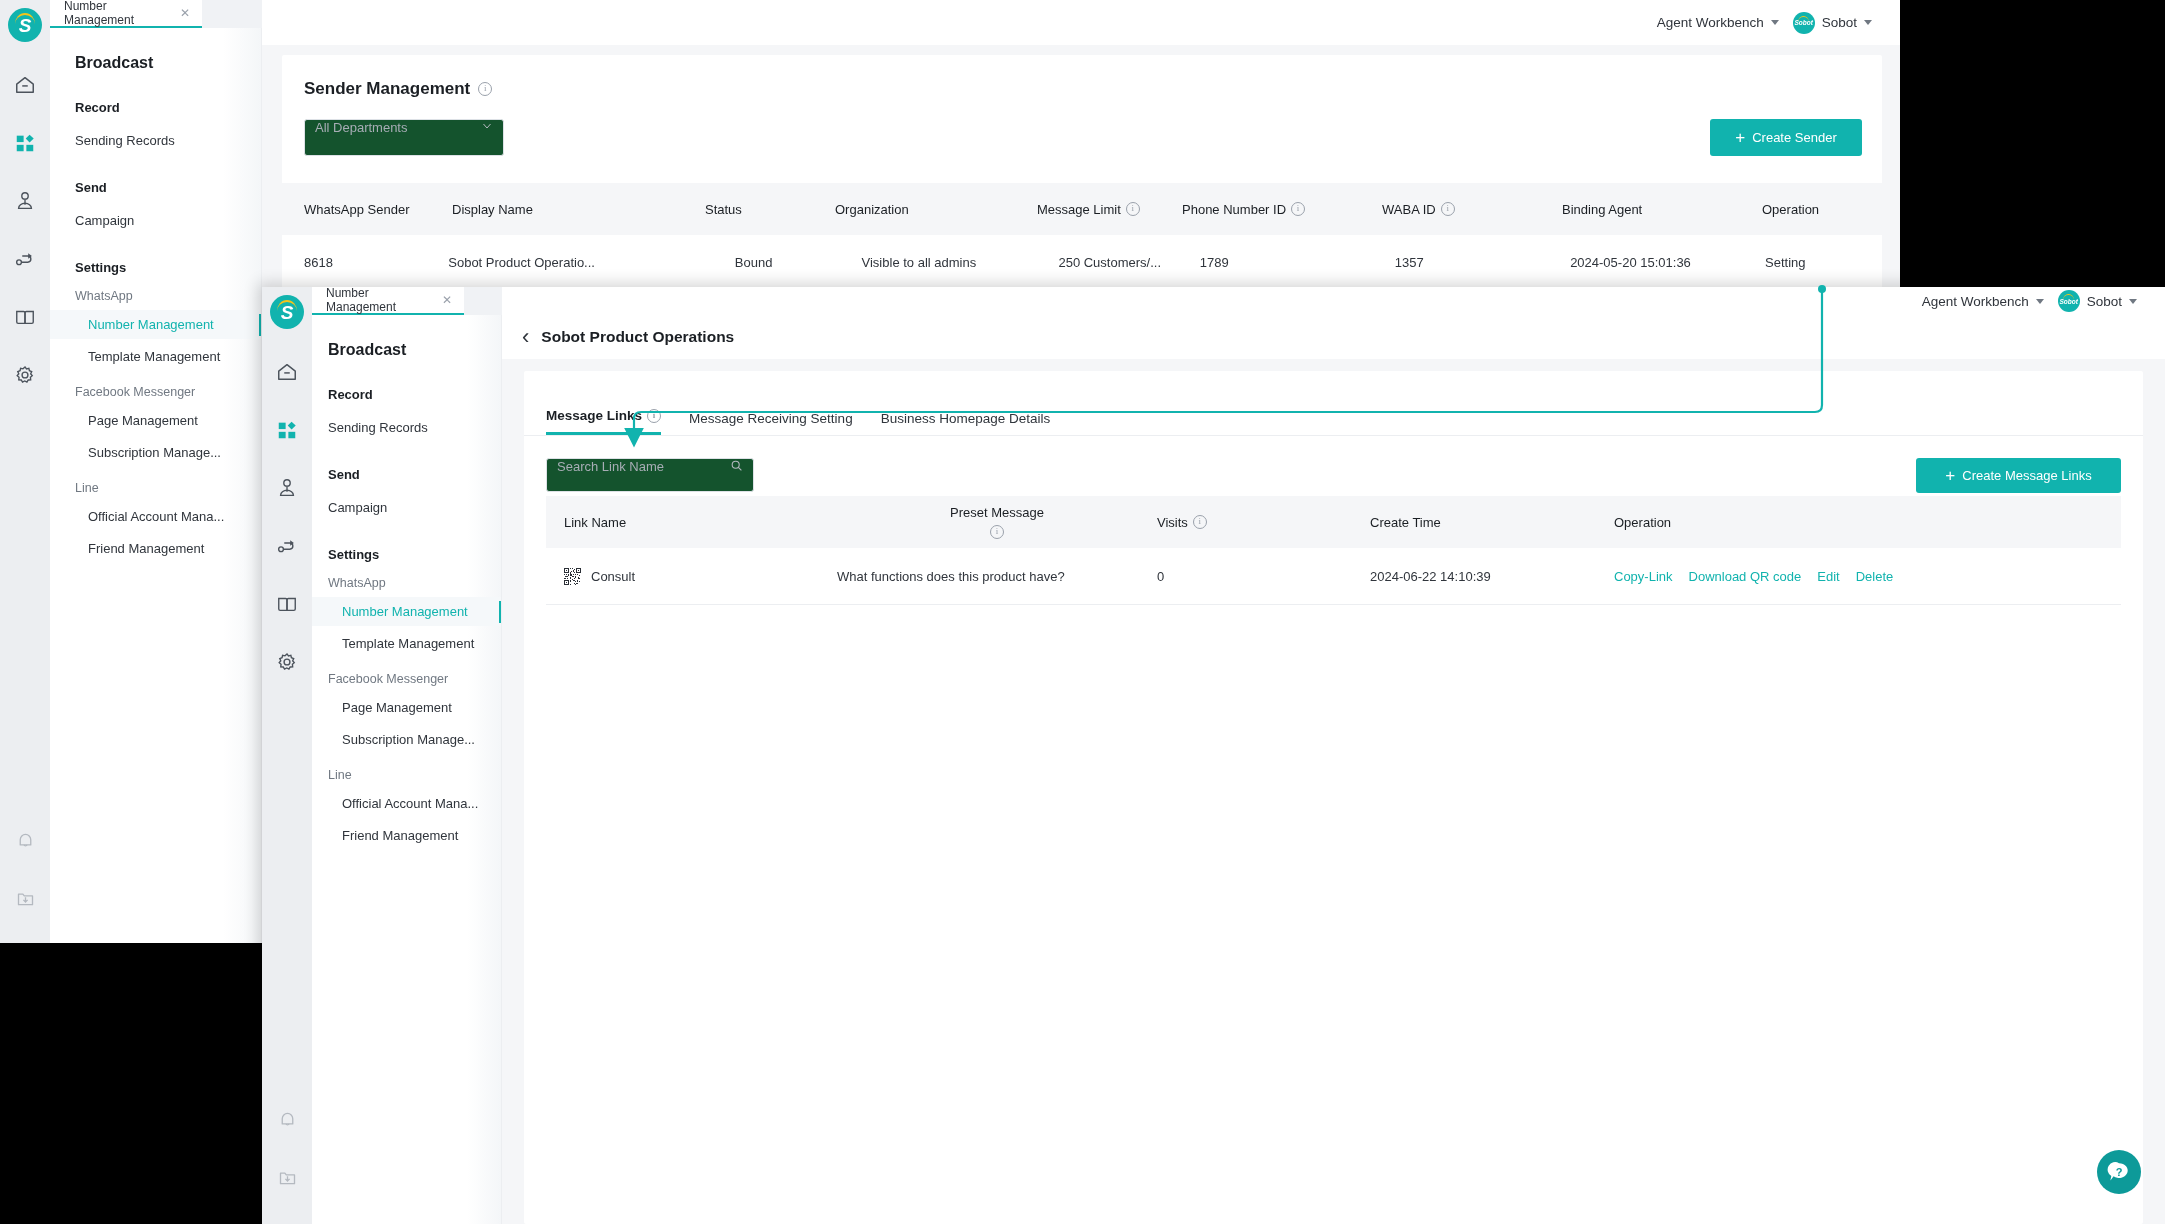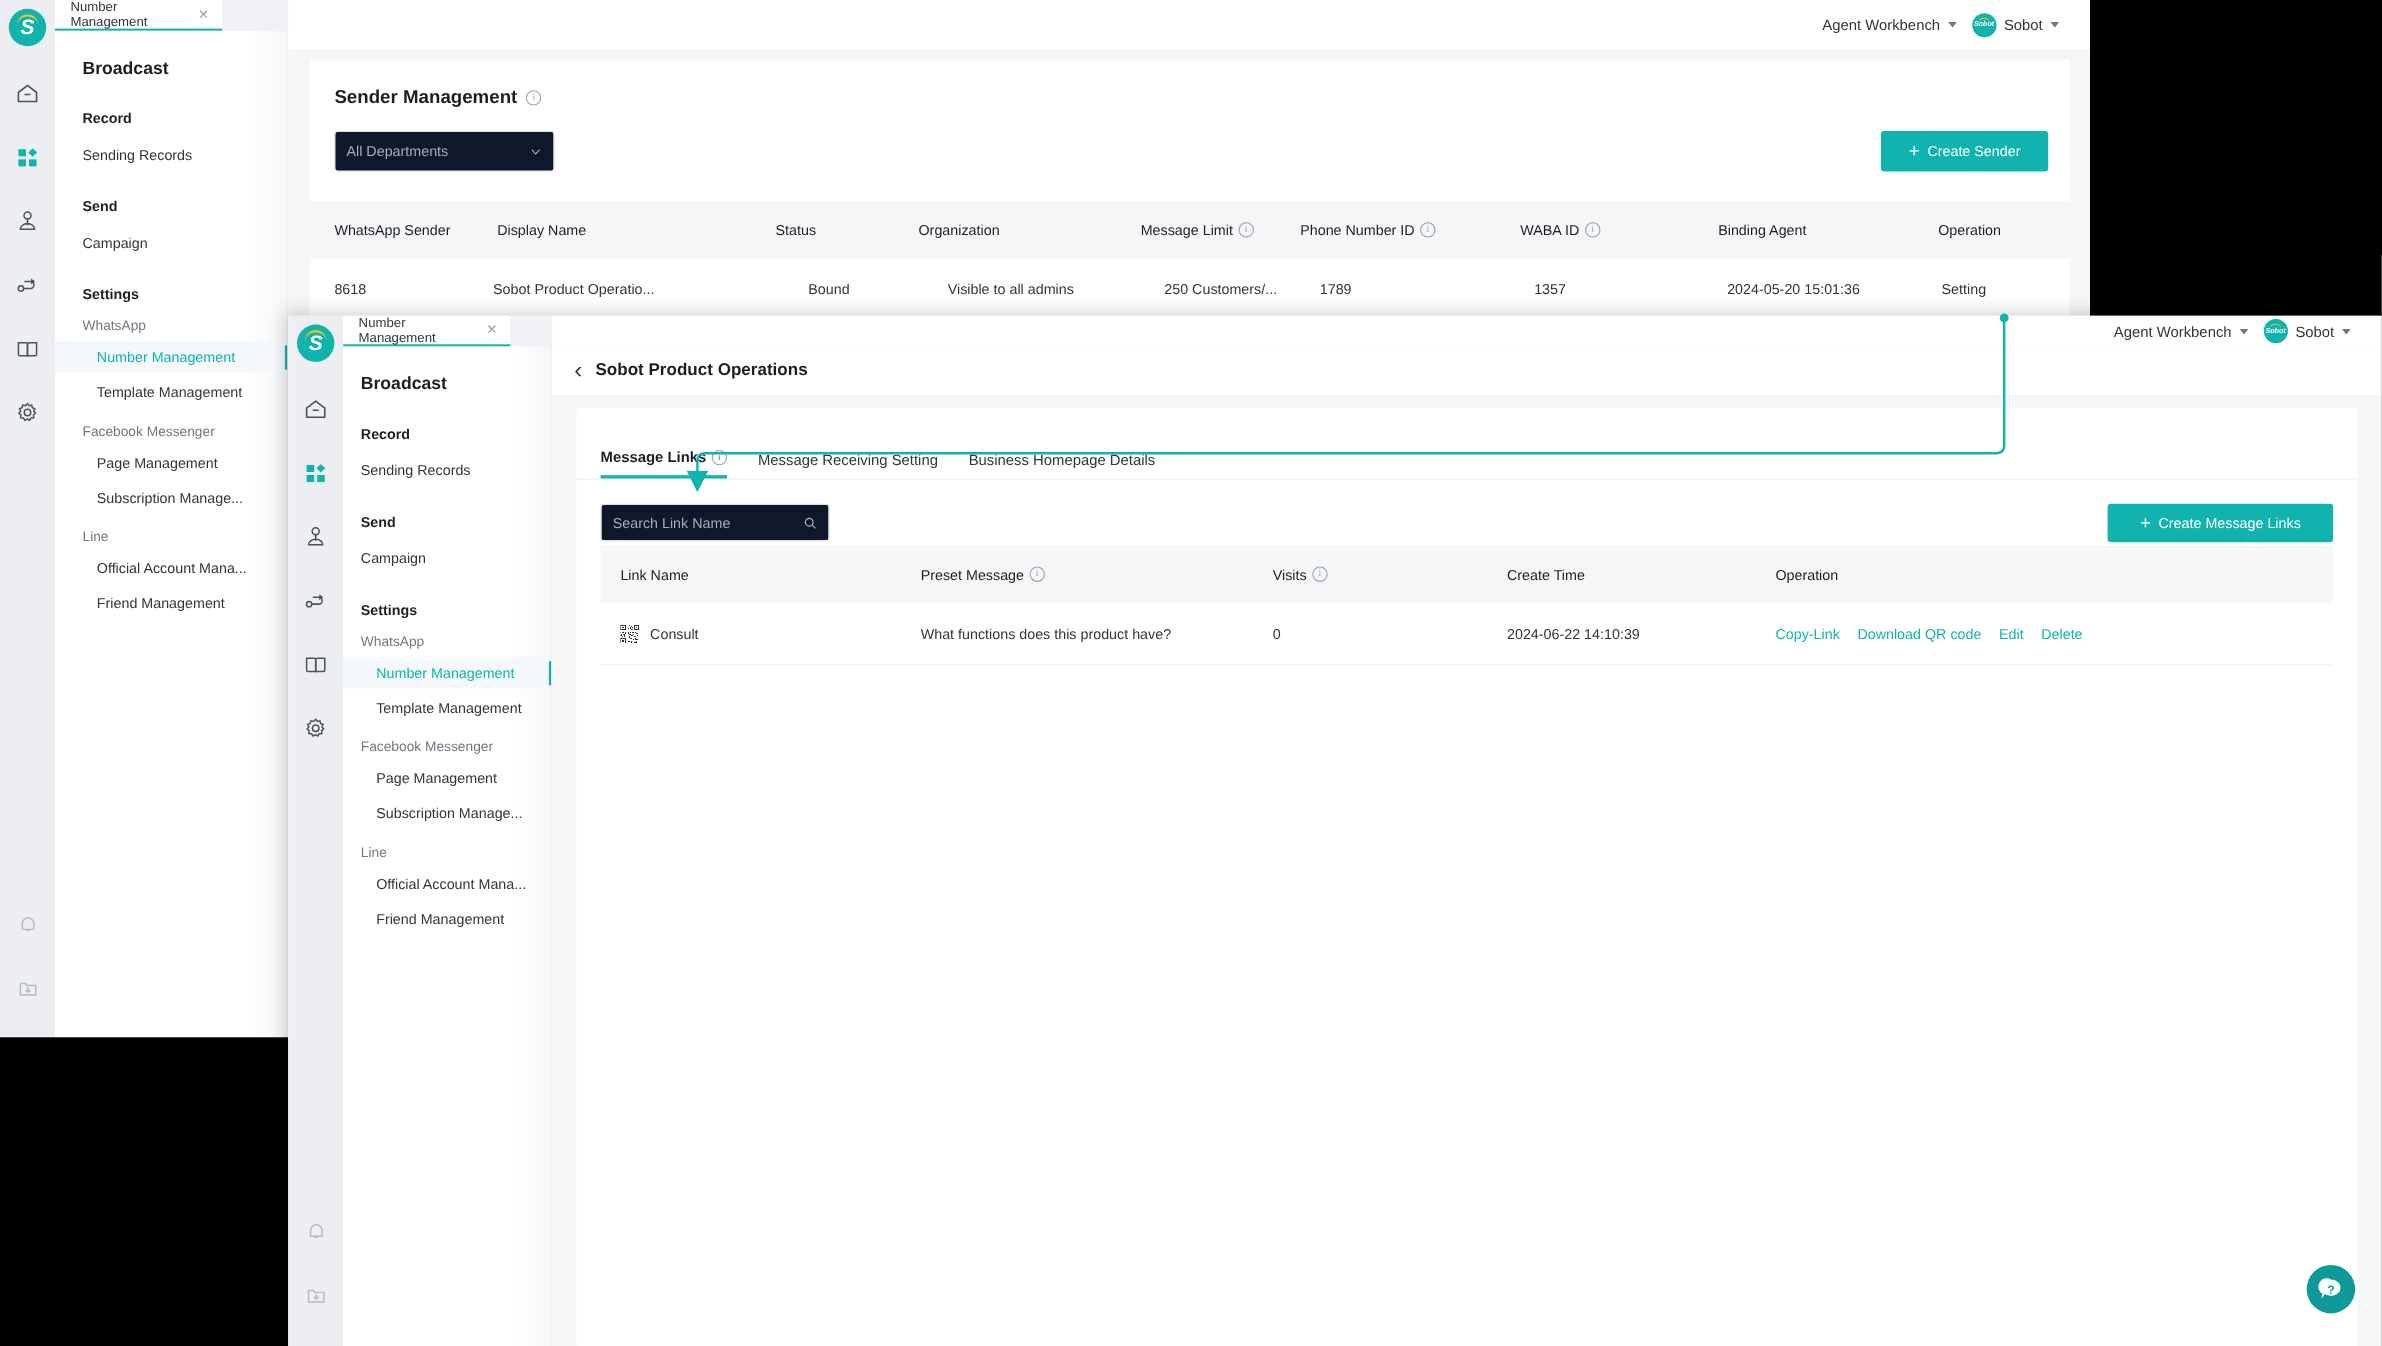--- a/index.html
+++ b/index.html
@@ -43,22 +43,22 @@
   .thead .th{font-size:13px;color:#1b1f24;display:flex;align-items:center;gap:5px;box-sizing:border-box;}
   .trow{display:flex;align-items:center;border-bottom:1px solid #eceef1;}
   .trow .td{font-size:13px;color:#30353c;box-sizing:border-box;}
   .info{display:inline-block;width:12px;height:12px;border:1px solid #9aa1ab;border-radius:50%;
         color:#9aa1ab;font-size:9px;line-height:11px;text-align:center;font-style:normal;
         font-family:"Liberation Serif",serif;flex:none;}
   .lnk{color:#11b3ae;cursor:pointer;font-size:13px;}
   .btn{background:#11b3ae;color:#fff;border:none;border-radius:3px;font-size:13px;
         display:flex;align-items:center;justify-content:center;gap:7px;cursor:pointer;
         font-family:"Liberation Sans",sans-serif;}
-  .inp{border:1px solid #dde1e6;border-radius:3px;display:flex;align-items:center;
-        padding:0 10px;box-sizing:border-box;background:#0f172a;}
+  .inp{border:1px solid #dde1e6;border-radius:3px;display:flex;align-items:flex-start;
+        padding:0 10px;box-sizing:border-box;background:#14532d;}
   .inp .ph{font-size:13px;color:#a7adb5;flex:1;}
   .hdr{position:absolute;top:0;height:45px;display:flex;align-items:center;justify-content:flex-end;
        gap:14px;background:#fff;box-sizing:border-box;padding-right:28px;}
   .hdr .dd{font-size:13.5px;color:#30353c;display:flex;align-items:center;gap:7px;cursor:pointer;}
   .caret{width:0;height:0;border-left:4px solid transparent;border-right:4px solid transparent;
         border-top:5px solid #707882;}
   .avatar{width:22px;height:22px;border-radius:50%;background:#11b3ae;display:flex;
         align-items:center;justify-content:center;position:relative;}
   .avatar span{color:#fff;font-size:6.5px;font-weight:bold;font-style:italic;}
   .avatar:after{content:"";position:absolute;top:4px;left:5.5px;width:11px;height:5px;
@@ -403,21 +403,21 @@
           <span style="font-size:17px;line-height:1;">+</span>
           <span>Create Message Links</span>
         </button>
       </div>
 
       <div style="position:absolute;left:22px;right:22px;top:125px;">
         <div class="thead" style="height:52px;padding:0 0 0 18px;">
           <div class="th" style="width:273px;">
               <span>Link Name</span>
             </div>
-          <div class="th" style="width:320px;">
+          <div class="th" style="width:320px;flex-direction:column;">
               <span>Preset Message</span>
               <i class="info">i</i>
             </div>
           <div class="th" style="width:213px;">
               <span>Visits</span>
               <i class="info">i</i>
             </div>
           <div class="th" style="width:244px;">
               <span>Create Time</span>
             </div>

